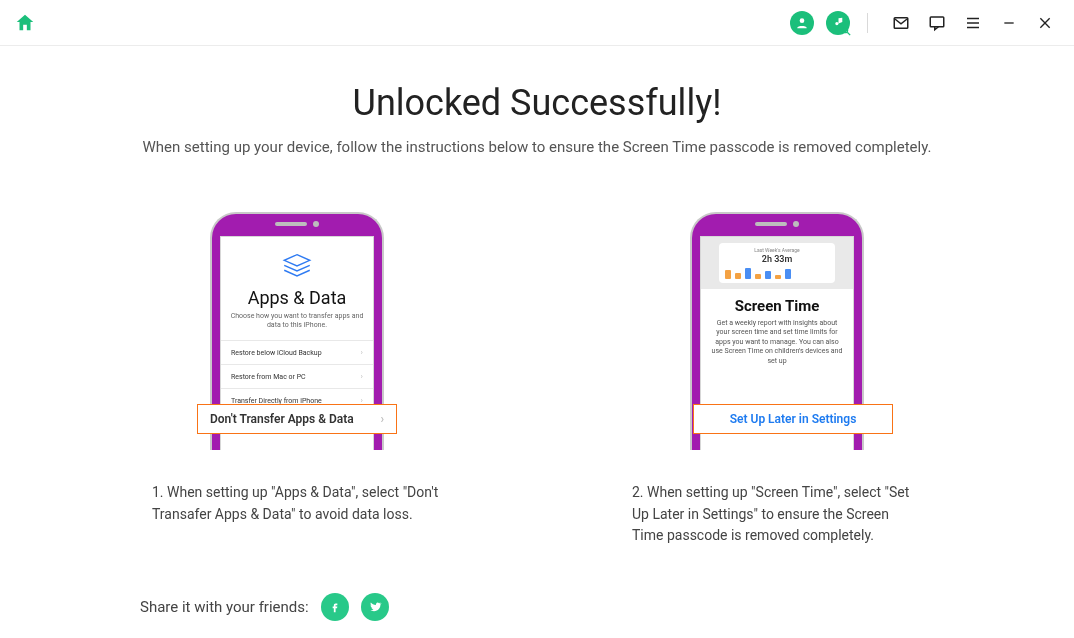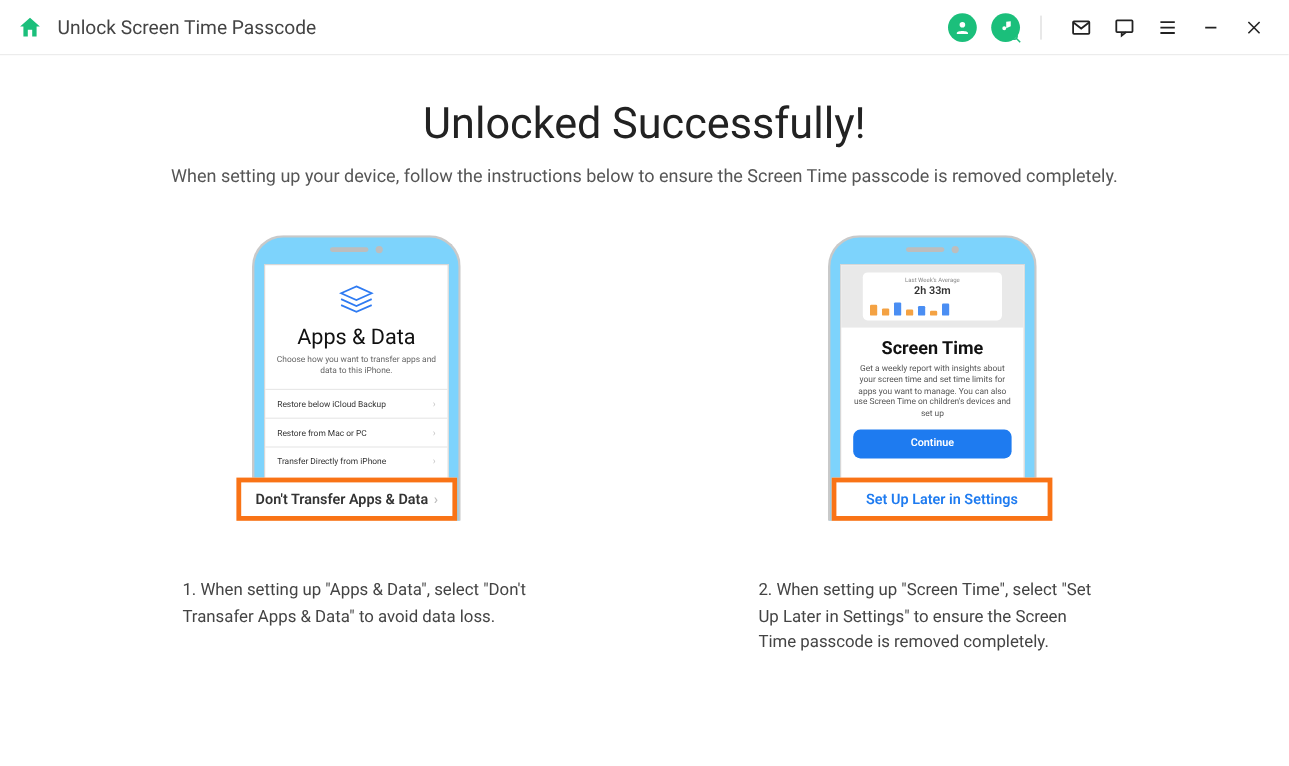--- a/index.html
+++ b/index.html
@@ -81,24 +81,24 @@
   }
 
   
   .phone-wrap { position: relative; height: 238px; width: 200px; }
   .phone {
     width: 174px;
     height: 238px;
     border: 2px solid #c9c9c9;
     border-bottom: none;
     border-radius: 26px 26px 0 0;
-    background: #7dd3fc;
+    background: #a21caf;
     position: relative;
     overflow: hidden;
-    margin: 0 auto;
+    margin: 16px auto;
   }
   .phone .notch {
     height: 20px;
     display: flex; align-items: center; justify-content: center; gap: 6px;
   }
   .phone .notch .speaker { width: 32px; height: 4px; background: #bdbdbd; border-radius: 3px; }
   .phone .notch .cam { width: 6px; height: 6px; background: #bdbdbd; border-radius: 50%; }
   .phone .screen {
     position: absolute;
     top: 22px; left: 8px; right: 8px; bottom: 0;
@@ -143,23 +143,23 @@
   .st-body { font-size: 7px; color: #555; margin: 4px 10px 8px; line-height: 1.35; }
   .st-btn {
     margin: 0 10px; background: #1e7bf0; color: #fff;
     font-size: 9px; font-weight: 600; padding: 7px 0; border-radius: 6px;
   }
 
   
   .highlight {
     position: absolute;
     left: 0; right: 0; bottom: 0;
-    width: 184px;
+    width: 200px;
     background: #fff;
-    border: 4px solid #f97316;
+    border: 1px solid #f97316;
     padding: 7px 12px;
     font-size: 12px;
     font-weight: 600;
     display: flex; justify-content: space-between; align-items: center;
   }
   .highlight.left { color: #333; }
   .highlight.left .chev { color: #bfbfbf; font-size: 12px; }
   .highlight.right { color: #1e7bf0; justify-content: center; margin-left: 16px; }
 
   
@@ -190,21 +190,20 @@
 </style>
 </head>
 <body>
 
 <div class="titlebar">
   <span class="home">
     <svg viewBox="0 0 24 24" width="22" height="22" fill="currentColor">
         <path d="M12 3l9 8h-3v9h-4v-6H10v6H6v-9H3z"></path>
       </svg>
   </span>
-  <span class="title">Unlock Screen Time Passcode</span>
   <span class="spacer"></span>
 
   <span class="tb-icon">
     <span class="green-circ">
       <svg viewBox="0 0 24 24" width="14" height="14" fill="#fff">
           <circle cx="12" cy="8" r="4"></circle>
           <path d="M4 20c0-4 16-4 16 0v1H4z"></path>
         </svg>
     </span>
   </span>
@@ -319,24 +318,36 @@
                   <span style="height:11px;background:#4a8ef3;"></span>
                   <span style="height:5px;background:#f4a243;"></span>
                   <span style="height:8px;background:#4a8ef3;"></span>
                   <span style="height:4px;background:#f4a243;"></span>
                   <span style="height:10px;background:#4a8ef3;"></span>
                 </div>
               </div>
             </div>
             <div class="st-title">Screen Time</div>
             <div class="st-body">Get a weekly report with insights about your screen time and set time limits for apps you want to manage. You can also use Screen Time on children's devices and set up</div>
-            <div class="st-btn">Continue</div>
           </div>
         </div>
         <div class="highlight right">
           <span>Set Up Later in Settings</span>
         </div>
       </div>
       <div class="caption">2. When setting up "Screen Time", select "Set Up Later in Settings" to ensure the Screen Time passcode is removed completely.</div>
     </div>
   </div>
 
+  <div class="share-row">
+    <span class="lbl">Share it with your friends:</span>
+    <span class="sbtn">
+      <svg viewBox="0 0 24 24" width="14" height="14" fill="#fff">
+          <path d="M13 9h3V6h-3c-1.7 0-3 1.3-3 3v2H8v3h2v7h3v-7h2.5l.5-3H13V9z"></path>
+        </svg>
+    </span>
+    <span class="sbtn">
+      <svg viewBox="0 0 24 24" width="14" height="14" fill="#fff">
+          <path d="M22 5.9c-.7.3-1.5.6-2.3.7.8-.5 1.5-1.3 1.8-2.2-.8.5-1.7.8-2.6 1-1.5-1.6-4-1.1-5 .9-.4.7-.5 1.6-.3 2.4C9.9 8.5 6.9 6.9 4.9 4.4c-1 1.8-.5 4 1.2 5.1-.6 0-1.2-.2-1.8-.5 0 1.9 1.3 3.5 3.2 3.9-.6.2-1.2.2-1.8.1.5 1.6 2 2.7 3.7 2.7-1.5 1.2-3.4 1.8-5.3 1.6 1.8 1.2 3.9 1.8 6.1 1.8 7.3 0 11.3-6.1 11.1-11.5.8-.5 1.4-1.2 2-2z"></path>
+        </svg>
+    </span>
+  </div>
 </div>
 
 </body></html>

